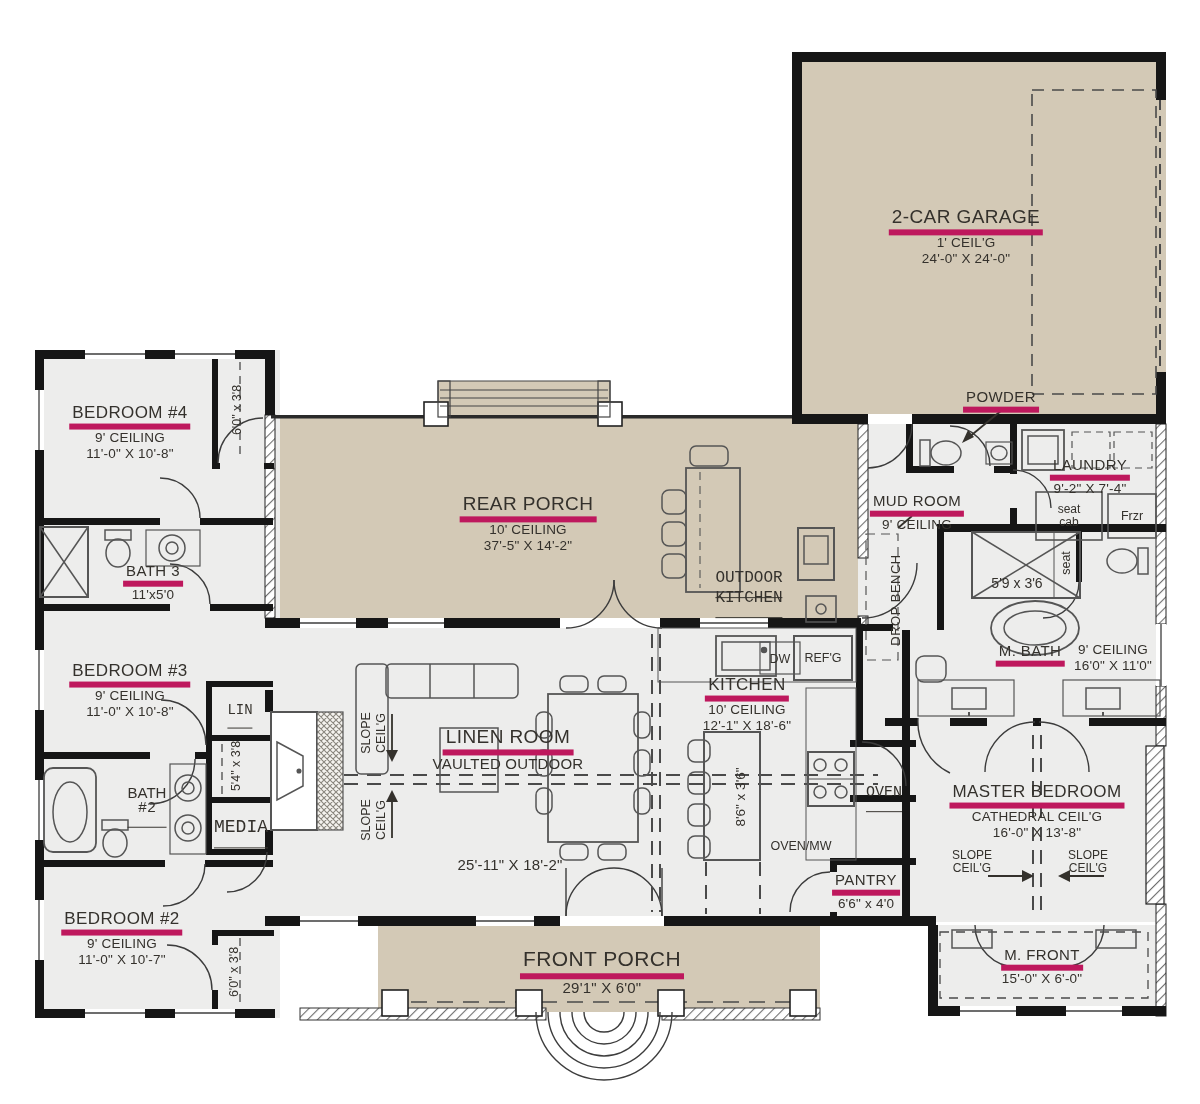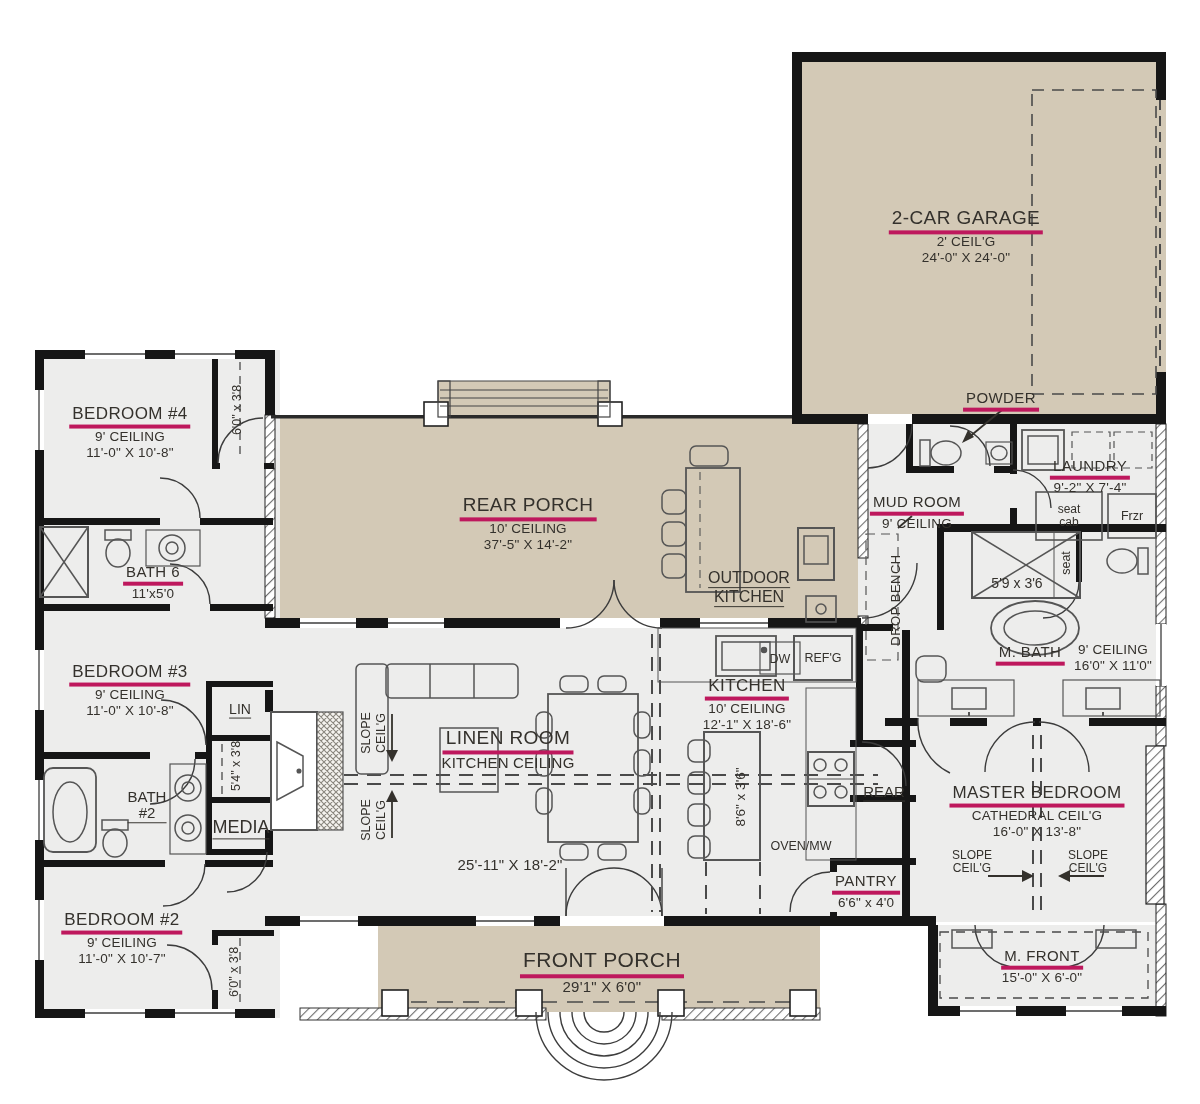--- a/index.html
+++ b/index.html
@@ -2,29 +2,29 @@
 <html><head>
 <meta charset="utf-8">
 <style>
   html,body{margin:0;padding:0;background:#fff;}
   #plan{position:relative;width:1200px;height:1104px;background:#ffffff;overflow:hidden;
         font-family:"Liberation Sans", sans-serif;}
   #plan svg{position:absolute;left:0;top:0;}
   .lbl{position:absolute;transform:translate(-50%,-50%);text-align:center;color:#34312c;
        white-space:nowrap;line-height:1.18;z-index:5;}
   .v{transform:translate(-50%,-50%) rotate(-90deg);}
-  .nm{display:inline-block;font-size:17px;letter-spacing:.4px;border-bottom:4px solid #be185d;
+  .nm{display:inline-block;font-size:17px;letter-spacing:.4px;border-bottom:6px solid #be185d;
       padding:0 3px 1px;}
   .nm.big{font-size:21px;text-align:right;}
   .nm.med{font-size:19px;}
   .nm.sm2{font-size:15px;}
   .sub{font-size:13.5px;letter-spacing:.2px;}
   .sm{font-size:12.5px;}
   .tny{font-size:15px;line-height:1.05;}
-  .un{border-bottom:1.6px solid #3a3732;padding-bottom:1px;}
+  .un{border-bottom:1.6px solid #3a3732;padding-bottom:10px;font-family:Liberation Mono, monospace;}
 </style>
 </head>
 <body>
 
 <div id="plan">
 <svg width="1200" height="1104" viewBox="0 0 1200 1104">
   <defs>
     <pattern id="hx" width="7" height="7" patternUnits="userSpaceOnUse" patternTransform="rotate(45)">
       <rect width="7" height="7" fill="#ffffff"></rect>
       <line x1="0" y1="0" x2="0" y2="7" stroke="#6f6f6f" stroke-width="2.2"></line>
@@ -455,21 +455,21 @@
     <g>
           <line x1="898" y1="528" x2="912" y2="516"></line>
         </g>
   </g>
 </svg>
 
 <div>
 
   <div class="lbl" style="left:966px;top:237px">
     <div class="nm med">2-CAR GARAGE</div>
-    <div class="sub">2' CEIL'G</div>
+    <div class="sub">1' CEIL'G</div>
     <div class="sub">24'-0" X 24'-0"</div>
   </div>
 
   <div class="lbl" style="left:130px;top:432px">
     <div class="nm">BEDROOM #4</div>
     <div class="sub">9' CEILING</div>
     <div class="sub">11'-0" X 10'-8"</div>
   </div>
   <div class="lbl v sm" style="left:237px;top:410px">6'0" x 3'8</div>
 
@@ -497,21 +497,21 @@
     <div class="nm sm2">LAUNDRY</div>
     <div class="sub">9'-2" X 7'-4"</div>
   </div>
   <div class="lbl tny" style="left:1069px;top:516px;font-size:12px">
     <div>seat</div>
     <div>cab</div>
   </div>
   <div class="lbl sm" style="left:1132px;top:516px">Frzr</div>
 
   <div class="lbl" style="left:153px;top:582px">
-    <div class="nm sm2">BATH 6</div>
+    <div class="nm sm2">BATH 3</div>
     <div class="sub">11'x5'0</div>
   </div>
 
   <div class="lbl" style="left:130px;top:690px">
     <div class="nm">BEDROOM #3</div>
     <div class="sub">9' CEILING</div>
     <div class="sub">11'-0" X 10'-8"</div>
   </div>
 
   <div class="lbl" style="left:240px;top:709px">
@@ -529,21 +529,21 @@
 
   <div class="lbl" style="left:122px;top:938px">
     <div class="nm">BEDROOM #2</div>
     <div class="sub">9' CEILING</div>
     <div class="sub">11'-0" X 10'-7"</div>
   </div>
   <div class="lbl v sm" style="left:234px;top:972px">6'0" x 3'8</div>
 
   <div class="lbl" style="left:508px;top:750px">
     <div class="nm med">LINEN ROOM</div>
-    <div class="sub" style="font-size:15px">KITCHEN CEILING</div>
+    <div class="sub" style="font-size:15px">VAULTED OUTDOOR</div>
   </div>
   <div class="lbl sub" style="left:510px;top:865px;font-size:15px">25'-11" X 18'-2"</div>
 
   <div class="lbl v sm" style="left:374px;top:733px">
     <div>SLOPE</div>
     <div>CEIL'G</div>
   </div>
   <div class="lbl v sm" style="left:374px;top:820px">
     <div>SLOPE</div>
     <div>CEIL'G</div>
@@ -553,21 +553,21 @@
     <div class="nm">KITCHEN</div>
     <div class="sub">10' CEILING</div>
     <div class="sub">12'-1" X 18'-6"</div>
   </div>
   <div class="lbl sm" style="left:780px;top:659px">DW</div>
   <div class="lbl sm" style="left:823px;top:658px">REF'G</div>
   <div class="lbl v sm" style="left:741px;top:797px;font-size:13.5px">8'6" x 3'6"</div>
   <div class="lbl" style="left:801px;top:846px;font-size:12.5px">OVEN/MW</div>
 
   <div class="lbl" style="left:884px;top:792px">
-    <span class="un" style="font-size:15px">REAR</span>
+    <span class="un" style="font-size:15px">OVEN</span>
   </div>
   <div class="lbl" style="left:866px;top:891px">
     <div class="nm sm2">PANTRY</div>
     <div class="sub">6'6" x 4'0</div>
   </div>
 
   <div class="lbl v" style="left:896px;top:600px;font-size:13px;letter-spacing:.5px">DROP BENCH</div>
   <div class="lbl" style="left:1017px;top:583px;font-size:14px">5'9 x 3'6</div>
   <div class="lbl v sm" style="left:1066px;top:563px">seat</div>
 

